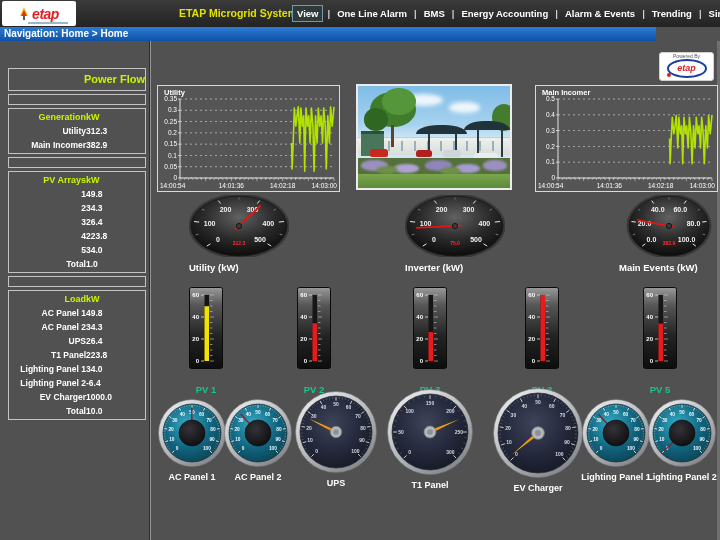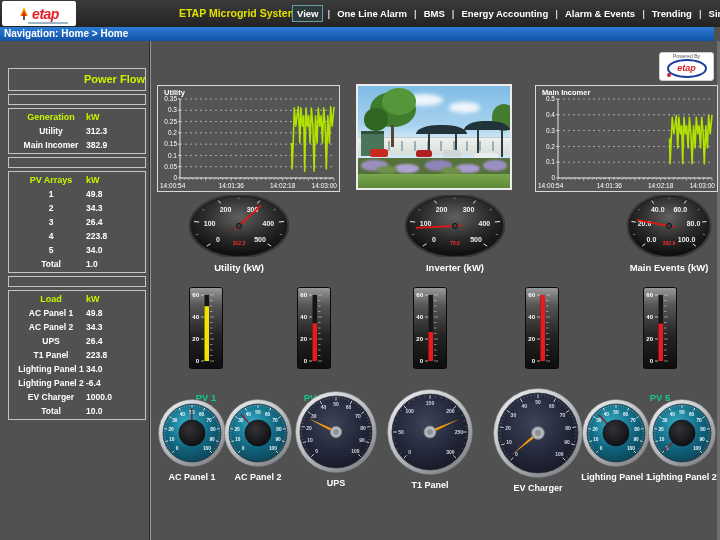--- a/index.html
+++ b/index.html
@@ -12,32 +12,32 @@
   .logo-text{color:#e31e24;font-weight:bold;font-style:italic;font-size:14px;letter-spacing:-0.5px}
   .logo-sub{position:absolute;left:26px;bottom:2px;width:40px;height:2px;background:#9db6c8}
   .app-title{position:absolute;left:150px;top:0;width:176px;height:27px;line-height:27px;text-align:center;
              color:#e2e200;font-size:10.5px;font-weight:bold}
   .menu{position:absolute;left:292px;top:0;height:27px;display:flex;align-items:center;gap:3px;
         color:#fff;font-size:9.5px;font-weight:bold;white-space:nowrap}
   .mi{padding:3px 3px;cursor:default}
   .mi.active{border:1px solid #6f9ba9;background:#2e3a3a;padding:2px 4px}
   .sep{color:#cfcfcf;padding:0 1px}
   
-  .navbar{position:absolute;left:0;top:27px;width:714px;height:14px;box-sizing:border-box;
+  .navbar{position:absolute;left:0;top:27px;width:656px;height:14px;box-sizing:border-box;
           background:linear-gradient(#2d7bd4,#0e52a6);color:#fff;font-size:10px;font-weight:bold;
           line-height:14px;padding-left:4px;z-index:5}
   .divider-v{position:absolute;left:150px;top:41px;width:1px;height:499px;background:#949494;box-shadow:-1px 0 0 #2e2e2e}
   .rightstrip{position:absolute;right:0;top:41px;width:3px;height:499px;background:#6f6f6f}
   
   .pf{position:absolute;left:8px;top:68px;width:138px}
   .pf-box{border:1px solid #c4c4c4;margin-bottom:3px;padding:1px 0}
   .pf-title{height:19px;line-height:19px;text-align:right;color:#c6f500;font-size:11px;font-weight:bold}
   .pf-gapbox{border:1px solid #c4c4c4;margin-bottom:3px;height:9px}
   .pf-row{display:flex;height:14px;line-height:14px;font-size:8.5px;font-weight:bold;color:#fff;padding:0 7px}
-  .pf-lbl{width:70px;text-align:center;white-space:nowrap}
+  .pf-lbl{width:70px;text-align:right;white-space:nowrap}
   .pf-val{flex:1;text-align:left;white-space:nowrap}
   .pf-head .pf-lbl,.pf-head .pf-val{color:#c6f500;font-size:9px}
   
   .chart{position:absolute;border:1px solid #d9d9d9;background:#555}
   #c-utility{left:157px;top:85px;width:181px;height:105px}
   #c-main_incomer{left:535px;top:85px;width:181px;height:105px}
   
   .photo{position:absolute;left:356px;top:84px;width:152px;height:102px;border:2px solid #ececec;overflow:hidden;
          background:linear-gradient(#7fbce6 0%,#a7d2ef 38%,#cfe7f6 52%)}
   .ph{position:absolute}
@@ -57,29 +57,29 @@
   .car{border-radius:3px 3px 2px 2px}
   
   .pb-box{position:absolute;left:659px;top:52px;width:53px;height:27px;background:#fff;border-radius:3px;
           border:1px solid #d0d0d0;text-align:center}
   .pb-top{font-size:5px;color:#555;line-height:6px}
   .pb-oval{position:relative;margin:0 auto;width:36px;height:15px;border:2px solid #1a3f9e;border-radius:50%;
            display:flex;align-items:center;justify-content:center}
   .pb-brand{color:#d42027;font-weight:bold;font-style:italic;font-size:9px;line-height:9px}
   .pb-dot{position:absolute;left:-2px;bottom:-1px;width:4px;height:4px;background:#d42027;border-radius:50%}
   
-  .tgauge{position:absolute;width:100px;text-align:center}
+  .tgauge{position:absolute;width:100px;}
   #tg-utility{left:189px;top:195px}
   #tg-inverter{left:405px;top:195px}
   #tg-main_incomer{left:619px;top:195px}
   .glabel{margin-top:1px;color:#fff;font-size:9.5px;font-weight:bold}
   .pv{position:absolute;width:60px;text-align:center}
   #g-pv1{left:176px;top:287px}#g-pv2{left:284px;top:287px}#g-pv3{left:400px;top:287px}
   #g-pv4{left:512px;top:287px}#g-pv5{left:630px;top:287px}
-  .pvlabel{margin-top:19px;color:#10c98c;font-size:9.5px;font-weight:bold}
+  .pvlabel{margin-top:11px;color:#10c98c;font-size:9.5px;font-weight:bold}
   .bgauge{position:absolute;width:90px;text-align:center}
   #g-ac1{left:147px;top:399px}#g-ac2{left:213px;top:399px}
   #g-ups{left:291px;top:391px}#g-t1{left:385px;top:389px}#g-ev{left:493px;top:388px}
   #g-lp1{left:571px;top:399px}#g-lp2{left:637px;top:399px}
   .bgauge .glabel{font-size:9px}
 </style>
 </head>
 <body>
 
 <div class="header">

